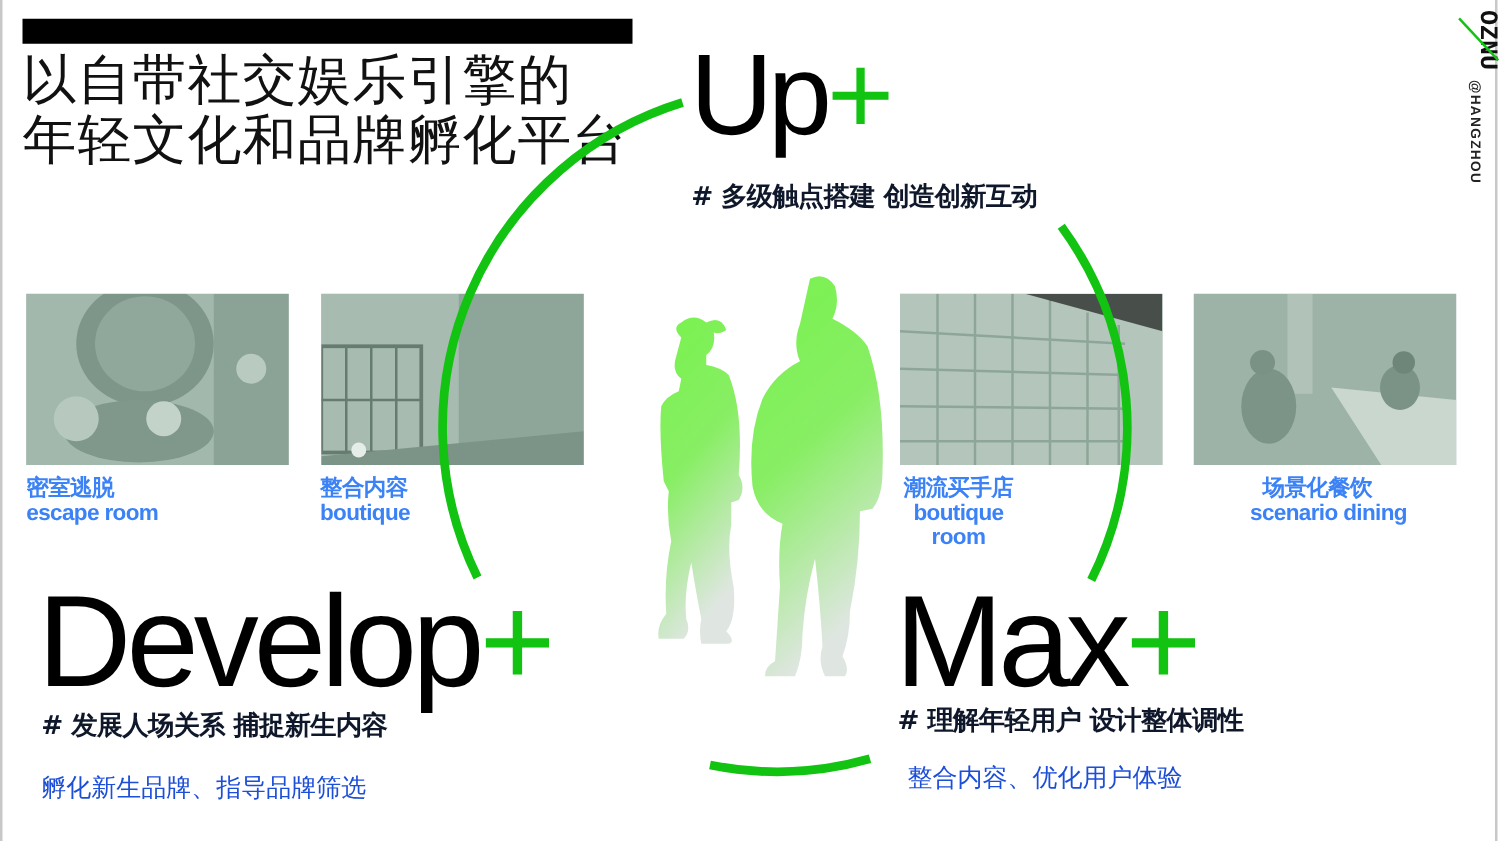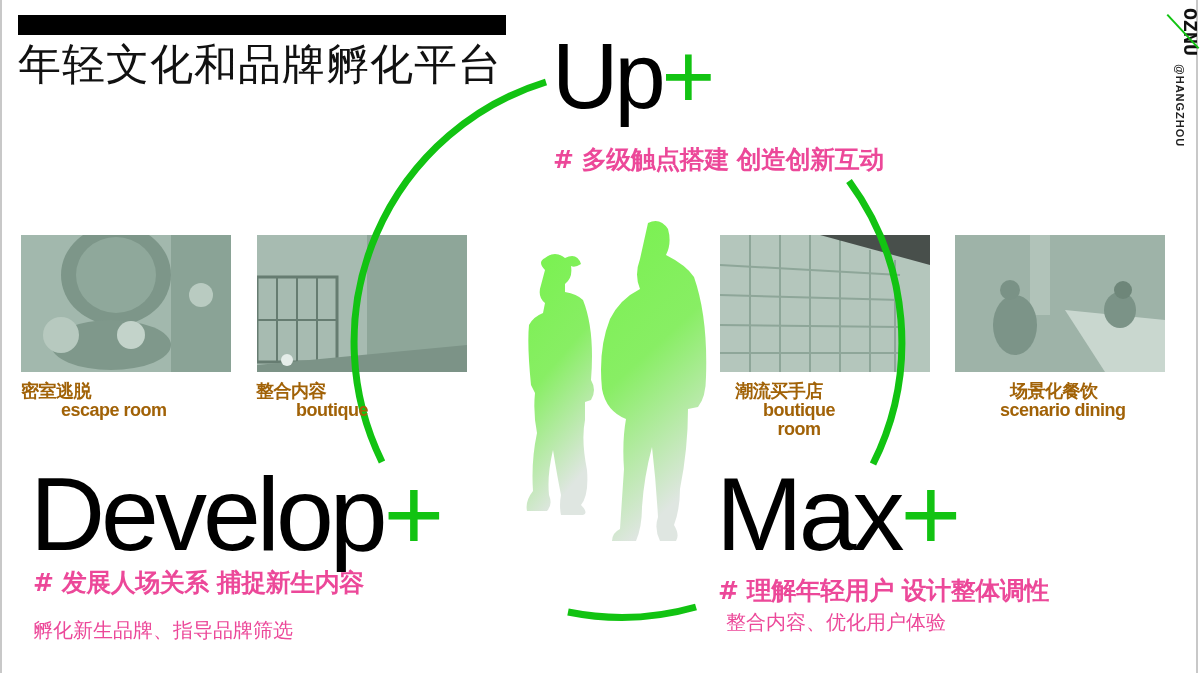--- a/index.html
+++ b/index.html
@@ -8,41 +8,42 @@
   .frame-right { position:absolute; left:1196px; top:0; width:2px; height:673px; background:#c8c8c8; }
   .top-bar { position:absolute; left:18px; top:15px; width:488px; height:20px; background:#000; }
   .headline { position:absolute; left:18px; top:40px; font-family:"DejaVu Sans", sans-serif; font-size:43px; line-height:48px; color:#111; letter-spacing:1px; white-space:nowrap; }
   .headline div { height:48px; }
   .circle-svg { position:absolute; left:0; top:0; width:1200px; height:673px; pointer-events:none; }
   .big-word { position:absolute; font-family:"Liberation Sans", sans-serif; font-weight:normal; color:#000; letter-spacing:-4px; white-space:nowrap; line-height:1; }
   .big-word .plus { color:#12c312; letter-spacing:0; }
   .up { left:552px; top:30px; font-size:92px; }
   .develop { left:30px; top:462px; font-size:104px; }
   .max { left:716px; top:462px; font-size:104px; }
-  .tagline { position:absolute; font-family:"DejaVu Sans", sans-serif; font-weight:bold; font-size:25px; color:#ec4899; white-space:nowrap; letter-spacing:-0.5px; }
-  .subline { position:absolute; font-family:"DejaVu Sans", sans-serif; font-size:20px; color:#ec4899; white-space:nowrap; }
+  .tagline { position:absolute; font-family:"DejaVu Sans", sans-serif; font-weight:bold; font-size:21px; color:#0f172a; white-space:nowrap; letter-spacing:-0.5px; }
+  .subline { position:absolute; font-family:"DejaVu Sans", sans-serif; font-size:20px; color:#1d4ed8; white-space:nowrap; }
   .photo { position:absolute; top:235px; width:210px; height:137px; background:#9fb5aa; overflow:hidden; }
   .photo .tex { position:absolute; inset:0; }
-  .caption { position:absolute; color:#a16207; font-weight:bold; white-space:nowrap; }
+  .caption { position:absolute; color:#3b82f6; font-weight:bold; white-space:nowrap; }
   .caption .zh { font-family:"DejaVu Sans", sans-serif; font-size:18px; line-height:21px; letter-spacing:-0.5px; }
-  .caption .en { font-family:"Liberation Sans", sans-serif; font-size:18px; line-height:19px; letter-spacing:-0.5px;margin-left:40px; }
+  .caption .en { font-family:"Liberation Sans", sans-serif; font-size:18px; line-height:19px; letter-spacing:-0.5px; }
   .logo { position:absolute; left:1158px; top:4px; width:40px; height:170px; }
   .logo-mark { position:absolute; left:2px; top:4px; width:38px; font-family:"Liberation Mono", monospace; font-weight:bold; font-size:20px; line-height:18px; color:#111; transform:rotate(90deg); transform-origin:19px 19px; }
   .logo-slash { position:absolute; left:10px; top:10px; width:46px; height:2px; background:#12c312; transform:rotate(47deg); transform-origin:0 0; }
   .logo-city { position:absolute; left:16px; top:60px; font-family:"Liberation Sans", sans-serif; font-weight:bold; font-size:11px; color:#222; writing-mode:vertical-rl; letter-spacing:1px; }
   .people { position:absolute; left:510px; top:215px; width:210px; height:330px; }
 </style>
 </head>
 <body>
 
 <div class="frame-left"></div>
 <div class="frame-right"></div>
 
 <div class="top-bar"></div>
 <div class="headline">
+  <div>以自带社交娱乐引擎的</div>
   <div>年轻文化和品牌孵化平台</div>
 </div>
 
 <div class="logo">
   <div class="logo-mark">OZNU</div>
   <div class="logo-slash"></div>
   <div class="logo-city">@HANGZHOU</div>
 </div>
 
 <div class="photo" style="left:21px;">
@@ -138,14 +139,14 @@
 <div class="caption" style="left:1010px; top:380px;">
   <div class="zh">场景化餐饮</div>
   <div class="en" style="margin-left:-10px;">scenario dining</div>
 </div>
 
 <div class="big-word develop"><span>Develop</span><span class="plus">+</span></div>
 <div class="tagline" style="left:33px; top:566px;"># 发展人场关系 捕捉新生内容</div>
 <div class="subline" style="left:33px; top:617px;">孵化新生品牌、指导品牌筛选</div>
 
 <div class="big-word max"><span>Max</span><span class="plus">+</span></div>
-<div class="tagline" style="left:718px; top:562px;margin-top:12px;"># 理解年轻用户 设计整体调性</div>
+<div class="tagline" style="left:718px; top:562px;"># 理解年轻用户 设计整体调性</div>
 <div class="subline" style="left:726px; top:609px;">整合内容、优化用户体验</div>
 
 </body></html>

